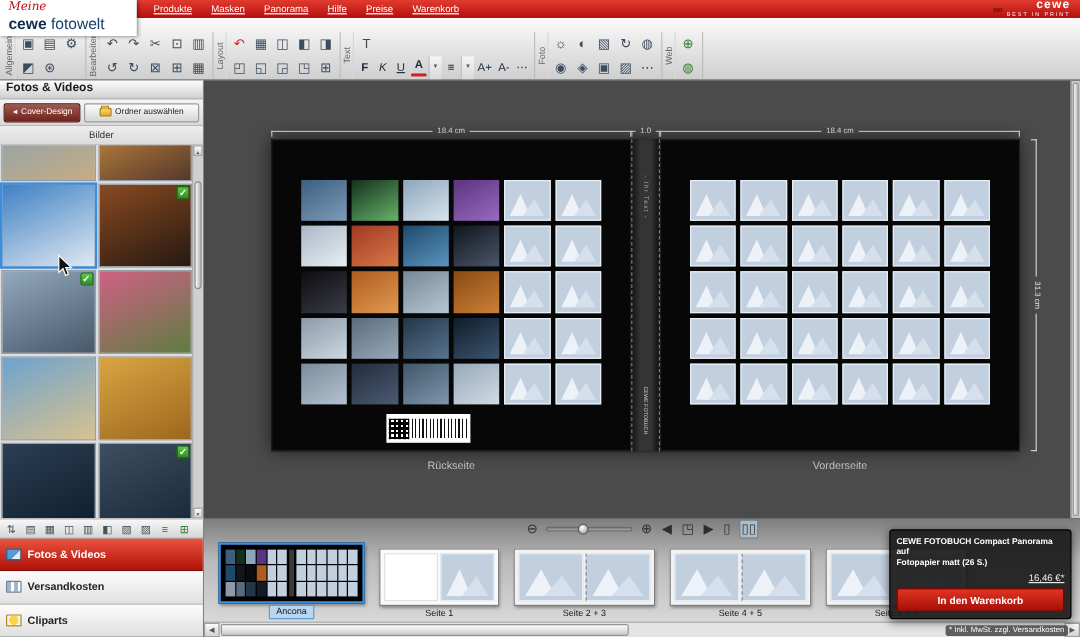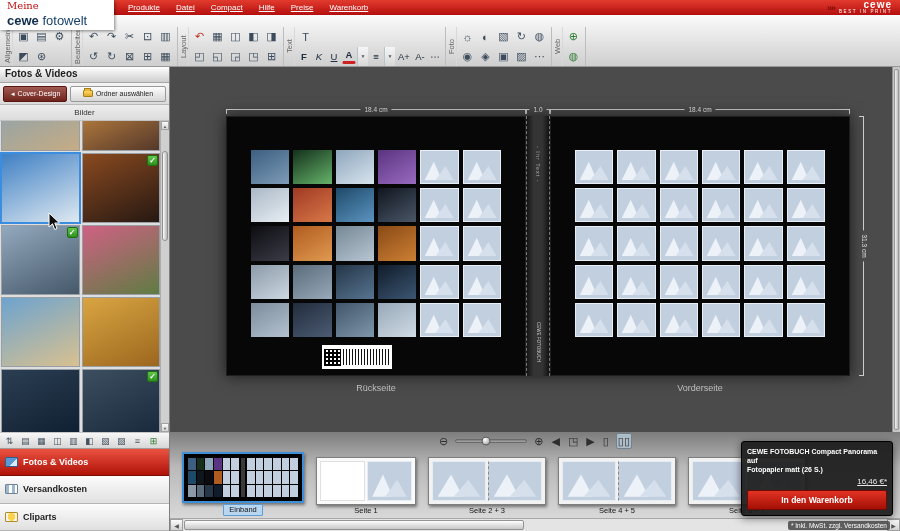--- a/index.html
+++ b/index.html
@@ -7,21 +7,21 @@
     font-family:"Liberation Sans",sans-serif;-webkit-font-smoothing:antialiased;}
   #app{position:relative;width:900px;height:531px;overflow:hidden;}
 
   
   #menubar{position:absolute;top:0;left:0;right:0;height:15px;z-index:30;
     background:linear-gradient(#e23b2e,#b40f0f);display:flex;align-items:center;}
   #menu-items{display:flex;gap:16px;margin-left:128px;}
   .menu-item{color:#fff;font-size:8px;line-height:15px;cursor:default;text-decoration:underline;}
   #logo{position:absolute;top:0;left:0;width:114px;height:30px;background:#fff;z-index:31;
     padding:1px 7px;box-shadow:1px 1px 3px rgba(0,0,0,.45);}
-  #logo .script{display:block;color:#c00d0d;font-size:10px;line-height:10px;
+  #logo .script{display:block;color:#c00d0d;font-style:italic;font-size:10px;line-height:10px;
     font-family:"DejaVu Serif",serif;}
   #logo .brandline{font-size:13px;line-height:14px;color:#17416b;}
   #logo .brandline b{color:#0d2c4e;}
   #brand-right{margin-left:auto;display:flex;align-items:center;gap:4px;padding-right:8px;}
   #brand-right .arrows{color:#7e0b06;font-size:9px;font-weight:bold;letter-spacing:-1px;}
   #brand-right .stack{display:flex;flex-direction:column;align-items:flex-end;line-height:1;}
   #brand-right .cw{color:#fff;font-weight:bold;font-size:10px;letter-spacing:1px;}
   #brand-right .tg{color:#fff;font-size:4.5px;letter-spacing:1.6px;}
 
   
@@ -182,22 +182,22 @@
     background:rgba(70,70,70,.85);padding:1px 3px;border-radius:2px;}
 </style>
 </head>
 <body>
 
 <div id="app">
 
   <div id="menubar">
     <div id="menu-items">
         <span class="menu-item">Produkte</span>
-        <span class="menu-item">Datei</span>
-        <span class="menu-item">Compact</span>
+        <span class="menu-item">Masken</span>
+        <span class="menu-item">Panorama</span>
         <span class="menu-item">Hilfe</span>
         <span class="menu-item">Preise</span>
         <span class="menu-item">Warenkorb</span>
       </div>
     <div id="brand-right">
       <span class="arrows">»»</span>
       <span class="stack">
         <span class="cw">cewe</span>
         <span class="tg">BEST IN PRINT</span>
       </span>
@@ -740,21 +740,21 @@
               <div style="background: rgb(194, 207, 223);"></div>
               <div style="background: rgb(194, 207, 223);"></div>
               <div style="background: rgb(194, 207, 223);"></div>
               <div style="background: rgb(194, 207, 223);"></div>
               <div style="background: rgb(194, 207, 223);"></div>
               <div style="background: rgb(194, 207, 223);"></div>
               <div style="background: rgb(194, 207, 223);"></div>
               <div style="background: rgb(194, 207, 223);"></div>
             </div>
           </div>
-          <div class="plabel sel">Einband</div>
+          <div class="plabel sel">Ancona</div>
         </div>
         <div class="pthumb">
           <div class="pframe single">
             <div class="half blank"></div>
             <div class="half phb">
               <svg viewBox="0 0 36 26" preserveAspectRatio="none">
                 <path d="M2 25 L12 8 L21 25 Z" fill="#edf2f8"></path>
                 <path d="M14 25 L25 12 L34 25 Z" fill="#d5e0ec"></path>
               </svg>
             </div>

